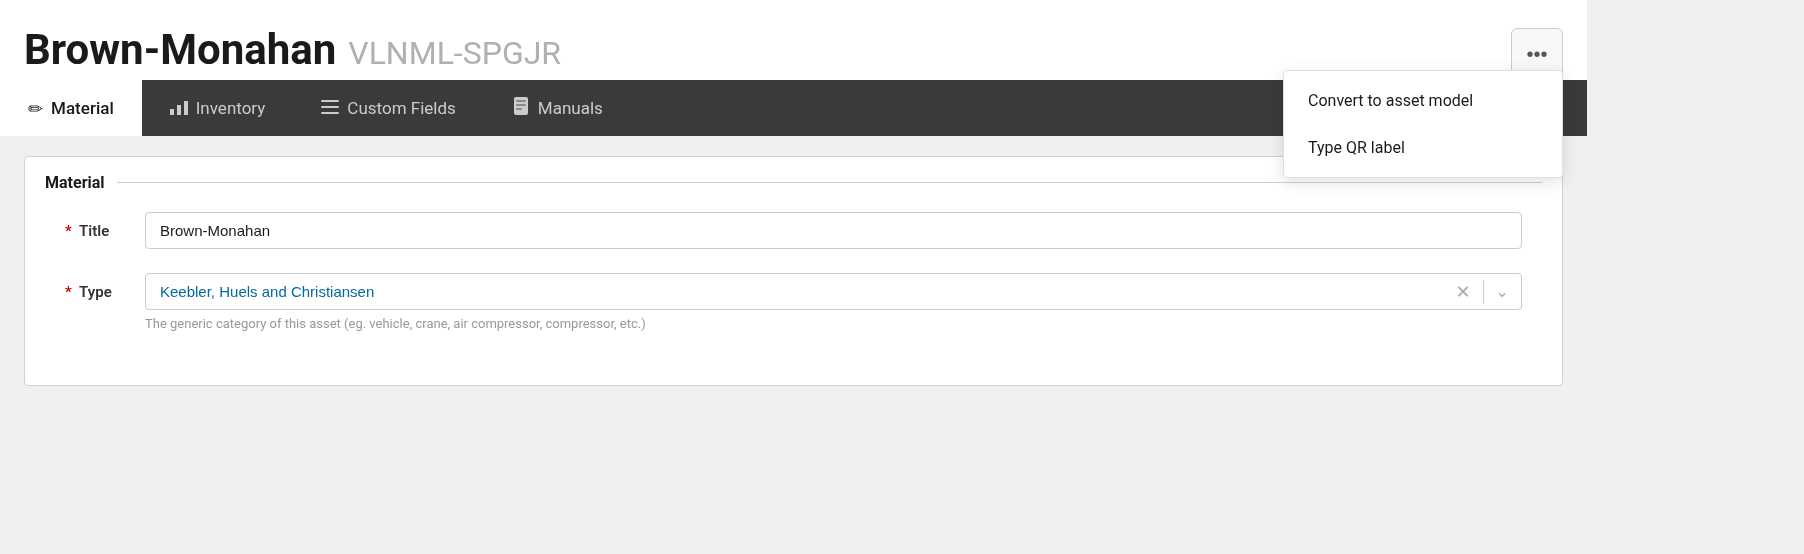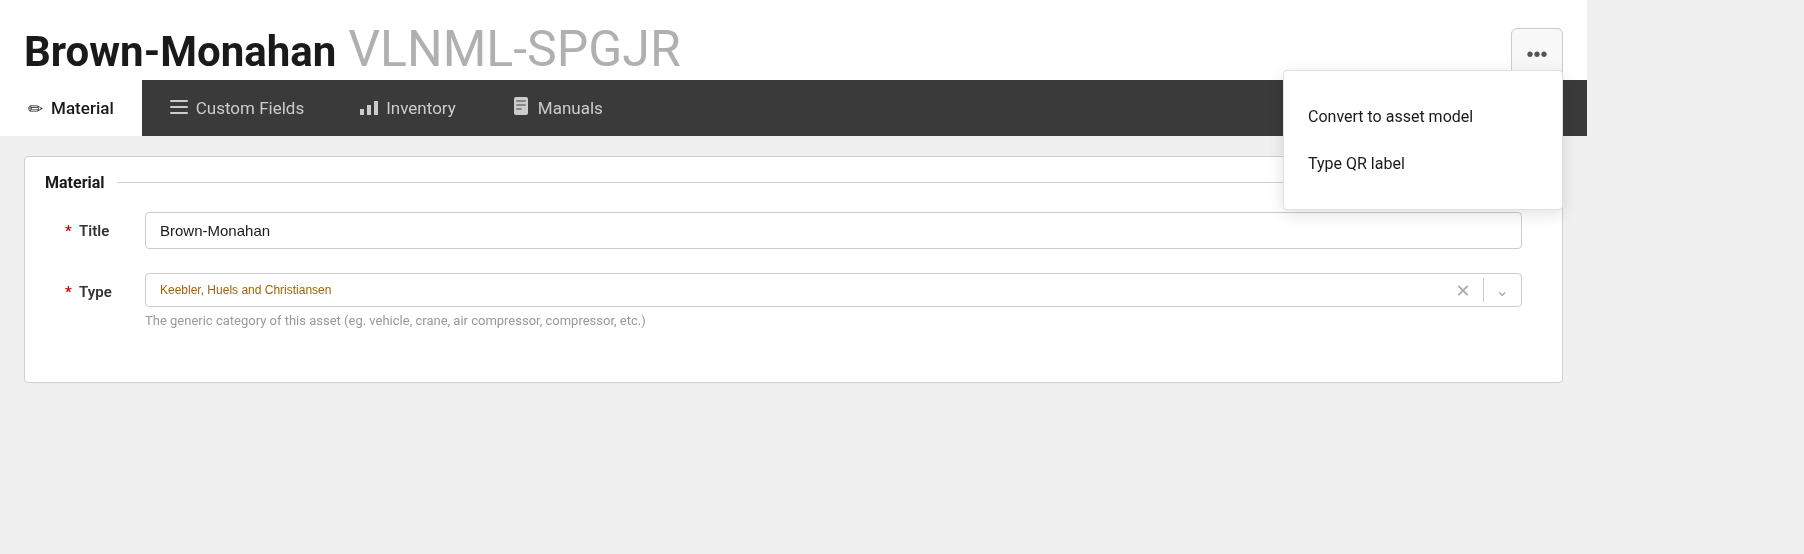--- a/index.html
+++ b/index.html
@@ -29,21 +29,21 @@
     .header-title {
       font-size: 42px;
       font-weight: 700;
       color: #1a1a1a;
       display: flex;
       align-items: baseline;
       gap: 12px;
     }
 
     .header-title-code {
-      font-size: 50px;
+      font-size: 32px;
       font-weight: 400;
       color: #b0b0b0;
     }
 
     .more-button {
       width: 52px;
       height: 52px;
       border: 1.5px solid #cccccc;
       border-radius: 6px;
       background: #f8f8f8;
@@ -166,22 +166,22 @@
       border: 1px solid #cccccc;
       border-radius: 4px;
       background: #ffffff;
     }
 
     .select-input {
       flex: 1;
       padding: 9px 14px;
       border: none;
       background: transparent;
-      font-size: 12px;
-      color: #a16207;
+      font-size: 15px;
+      color: #0369a1;
       outline: none;
     }
 
     .select-actions {
       display: flex;
       align-items: center;
       padding-right: 8px;
       gap: 4px;
     }
 
@@ -216,21 +216,21 @@
     .dropdown-menu {
       position: absolute;
       top: 52px;
       right: 0;
       background: #ffffff;
       border: 1px solid #e0e0e0;
       border-radius: 4px;
       box-shadow: 0 4px 16px rgba(0,0,0,0.12);
       min-width: 280px;
       z-index: 100;
-      padding: 22px 0;
+      padding: 6px 0;
     }
 
     .dropdown-item {
       padding: 14px 24px;
       font-size: 16px;
       color: #1a1a1a;
       cursor: pointer;
       white-space: nowrap;
     }
 
@@ -260,40 +260,40 @@
         <div class="dropdown-item">Convert to asset model</div>
         <div class="dropdown-item">Type QR label</div>
       </div>
     </div>
   </div>
 
   <div class="tabs-bar">
     <div class="tab active">
       <span class="tab-icon">✏</span>
       <span>Material</span>
+    </div>
+    <div class="tab">
+      <span class="tab-icon">
+        <svg width="18" height="16" viewBox="0 0 18 16" fill="none" xmlns="http://www.w3.org/2000/svg">
+          <rect x="0" y="10" width="4" height="6" fill="#cccccc"></rect>
+          <rect x="7" y="6" width="4" height="10" fill="#cccccc"></rect>
+          <rect x="14" y="2" width="4" height="14" fill="#cccccc"></rect>
+        </svg>
+      </span>
+      <span>Inventory</span>
     </div>
     <div class="tab">
       <span class="tab-icon">
         <svg width="18" height="16" viewBox="0 0 18 16" fill="none" xmlns="http://www.w3.org/2000/svg">
           <rect x="0" y="1" width="18" height="2" rx="1" fill="#cccccc"></rect>
           <rect x="0" y="7" width="18" height="2" rx="1" fill="#cccccc"></rect>
           <rect x="0" y="13" width="18" height="2" rx="1" fill="#cccccc"></rect>
         </svg>
       </span>
       <span>Custom Fields</span>
-    </div>
-    <div class="tab">
-      <span class="tab-icon">
-        <svg width="18" height="16" viewBox="0 0 18 16" fill="none" xmlns="http://www.w3.org/2000/svg">
-          <rect x="0" y="10" width="4" height="6" fill="#cccccc"></rect>
-          <rect x="7" y="6" width="4" height="10" fill="#cccccc"></rect>
-          <rect x="14" y="2" width="4" height="14" fill="#cccccc"></rect>
-        </svg>
-      </span>
-      <span>Inventory</span>
     </div>
     <div class="tab">
       <span class="tab-icon">
         <svg width="18" height="18" viewBox="0 0 18 18" fill="none" xmlns="http://www.w3.org/2000/svg">
           <rect x="2" y="0" width="14" height="18" rx="2" fill="#cccccc"></rect>
           <rect x="4" y="3" width="10" height="2" rx="1" fill="#888"></rect>
           <rect x="4" y="7" width="10" height="2" rx="1" fill="#888"></rect>
           <rect x="4" y="11" width="6" height="2" rx="1" fill="#888"></rect>
         </svg>
       </span>

